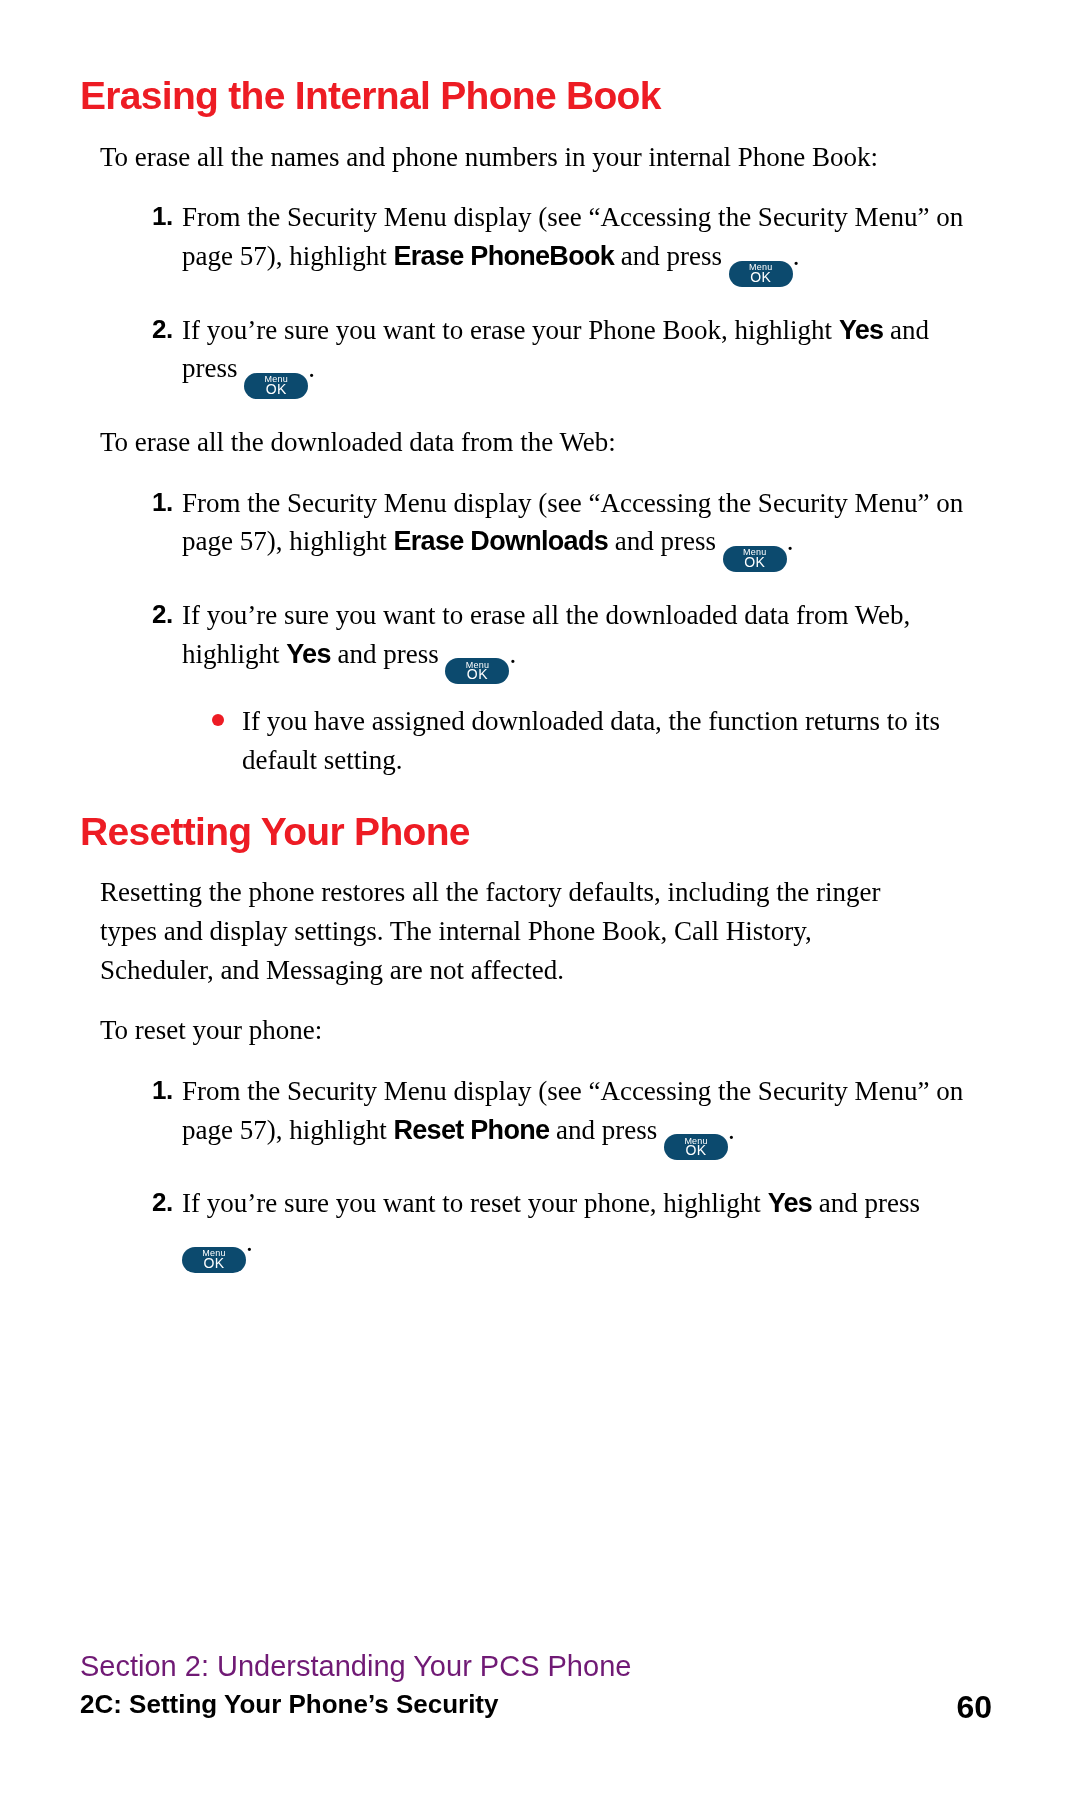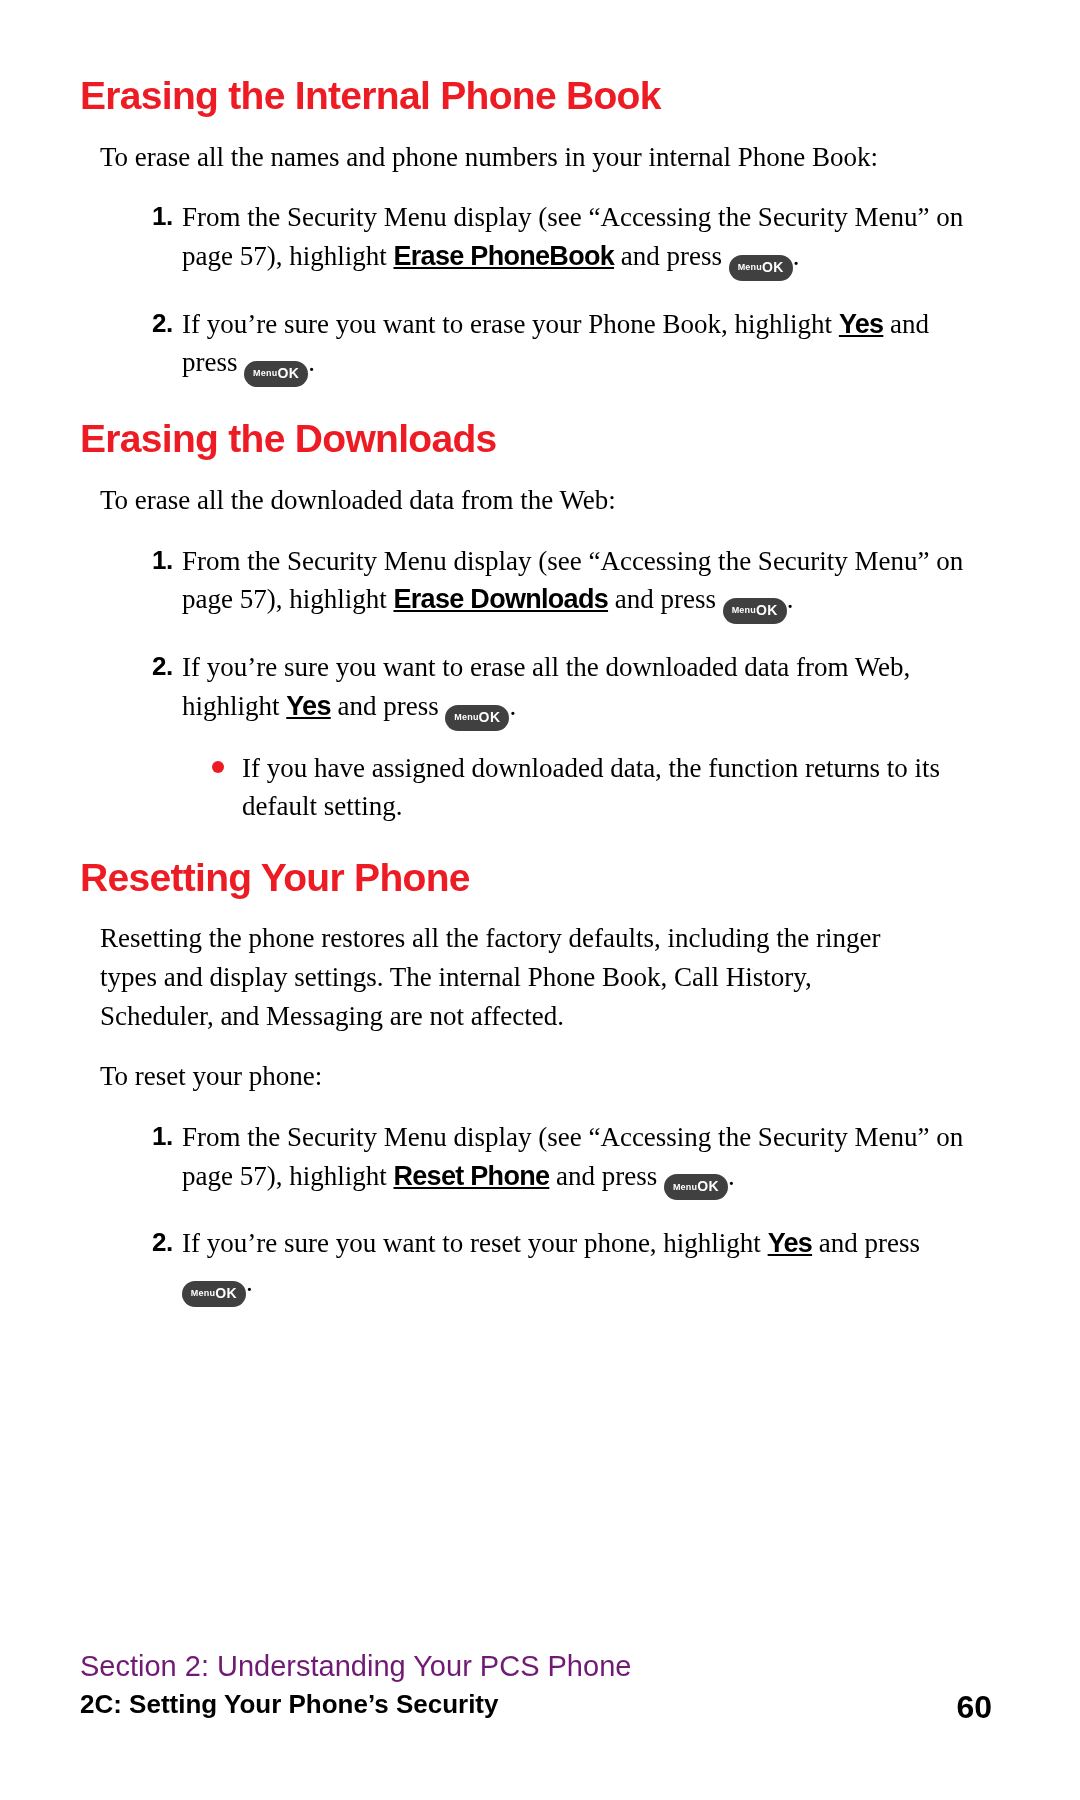--- a/index.html
+++ b/index.html
@@ -52,36 +52,35 @@
     font-weight: 700;
     font-stretch: condensed;
     font-size: 26px;
     letter-spacing: -0.5px;
   }
   .bold-cond {
     font-family: Arial, Helvetica, sans-serif;
     font-weight: 700;
     font-stretch: condensed;
     letter-spacing: -0.7px;
-    text-decoration: underline;
   }
   .menu-key {
     display: inline-flex;
-    flex-direction: row;
+    flex-direction: column;
     align-items: center;
     justify-content: center;
     vertical-align: -5px;
-    background: #404040;
+    background: #0c4a6e;
     color: #fff;
     border-radius: 14px;
     min-width: 52px;
     height: 26px;
     padding: 0 6px;
     font-family: Arial, Helvetica, sans-serif;
-    font-weight: 700;
+    font-weight: 400;
     line-height: 0.85;
   }
   .menu-key .k1 { font-size: 9px; letter-spacing: 0.2px; }
   .menu-key .k2 { font-size: 14px; letter-spacing: 0.5px; }
   ul.sub-bullet {
     list-style: none;
     margin: 18px 0 0 0;
     padding: 0 0 0 42px;
   }
   ul.sub-bullet > li {
@@ -152,21 +151,20 @@
           <span class="num">2.</span>
           <span>If you’re sure you want to erase your Phone Book, highlight </span><span class="bold-cond">Yes</span><span> and press </span><span class="menu-key">
               <span class="k1">Menu</span>
               <span class="k2">OK</span>
             </span><span>.</span>
         </li>
       </ol>
     </div>
 
     <div class="block">
-      <h2 class="section-heading">Erasing the Downloads</h2>
       <p class="intro">To erase all the downloaded data from the Web:</p>
       <ol class="steps">
         <li>
           <span class="num">1.</span>
           <span>From the Security Menu display (see “Accessing the Security Menu” on page 57), highlight </span><span class="bold-cond">Erase Downloads</span><span> and press </span><span class="menu-key">
               <span class="k1">Menu</span>
               <span class="k2">OK</span>
             </span><span>.</span>
         </li>
         <li>

